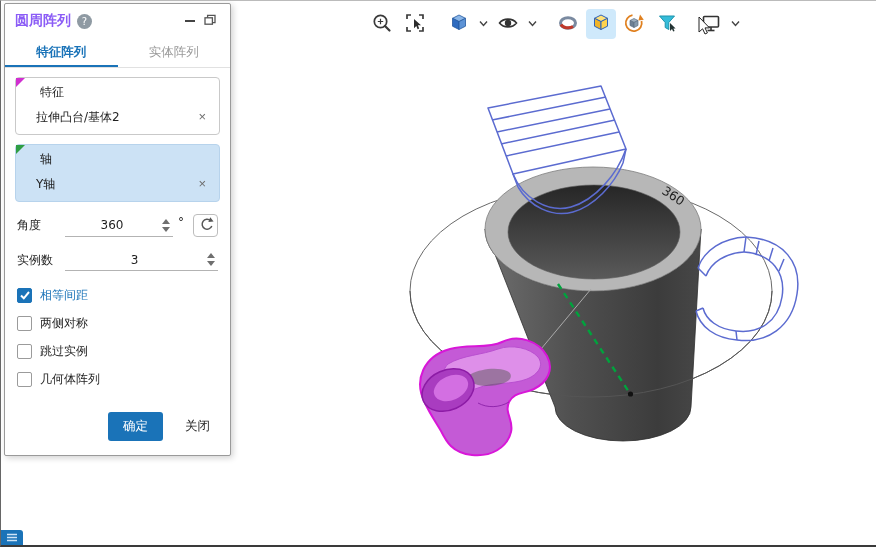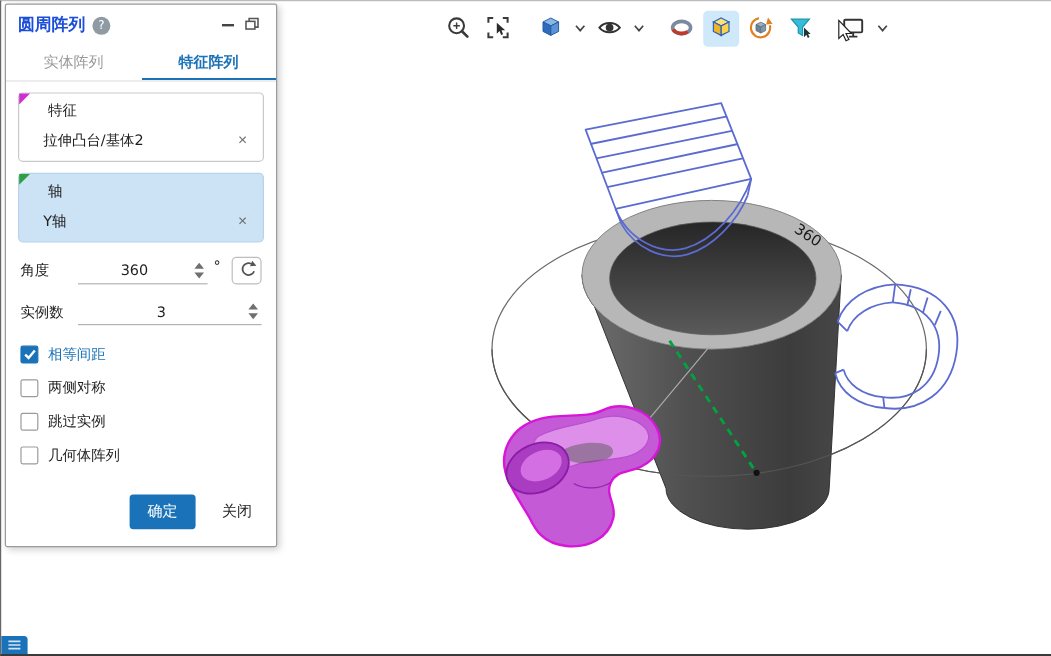--- a/index.html
+++ b/index.html
@@ -17,21 +17,21 @@
         display:flex;align-items:center;justify-content:center;padding:0;cursor:pointer;}
   .tool.active{background:#cfe9fb;}
   .chev{width:13px;height:30px;display:flex;align-items:center;justify-content:center;border:none;background:transparent;padding:0;cursor:pointer;}
   .gap{margin-left:11px;}
 
   
   .dialog{position:absolute;left:3px;top:2px;width:227px;height:453px;background:#fff;z-index:10;
           border:1px solid #9a9a9a;border-radius:2px;box-shadow:2px 2px 6px rgba(0,0,0,.18);
           display:flex;flex-direction:column;}
   .dlg-header{height:34px;display:flex;align-items:center;padding:0 10px;flex:none;}
-  .dlg-title{font-size:14px;font-weight:bold;color:#1d4ed8;}
+  .dlg-title{font-size:14px;font-weight:bold;color:#8b5cf6;}
   .help{width:15px;height:15px;border-radius:50%;background:#8f9aa3;color:#fff;font-size:10px;
         line-height:15px;text-align:center;margin-left:6px;}
   .dlg-sp{flex:1;}
   .winbtn{width:20px;height:20px;border:none;background:transparent;display:flex;align-items:center;justify-content:center;padding:0;cursor:pointer;}
   .minline{display:block;width:10px;border-top:2px solid #444;}
   .tabs{height:30px;display:flex;border-bottom:1px solid #e1e1e1;flex:none;}
   .tab{flex:1;border:none;background:transparent;font-size:12.5px;color:#9a9a9a;cursor:pointer;padding:0;font-family:inherit;}
   .tab.active{color:#1a73b8;font-weight:bold;box-shadow:inset 0 -2px 0 #1a73b8;}
   .dlg-body{padding:9px 10px 0 10px;flex:1;}
   .group{position:relative;border:1px solid #c9c9c9;border-radius:4px;padding:5px 6px 5px 8px;margin-bottom:9px;background:#fff;}
@@ -259,22 +259,22 @@
         <span>
           <svg width="14" height="14">
               <rect x="2" y="4.8" width="7.4" height="6.4" fill="none" stroke="#555" stroke-width="1.3"></rect>
           <path d="M4.6 4.8 V2.4 H12 V9.6 H9.4" fill="none" stroke="#555" stroke-width="1.3"></path>
             </svg>
         </span>
       </button>
     </div>
 
     <div class="tabs">
+      <button class="tab active">特征阵列</button>
       <button class="tab">实体阵列</button>
-      <button class="tab active">特征阵列</button>
     </div>
 
     <div class="dlg-body">
       <div class="group">
         <span class="corner magenta"></span>
         <div class="glabel">特征</div>
         <div class="gitem">
           <span>拉伸凸台/基体2</span>
           <button class="xbtn">×</button>
         </div>

